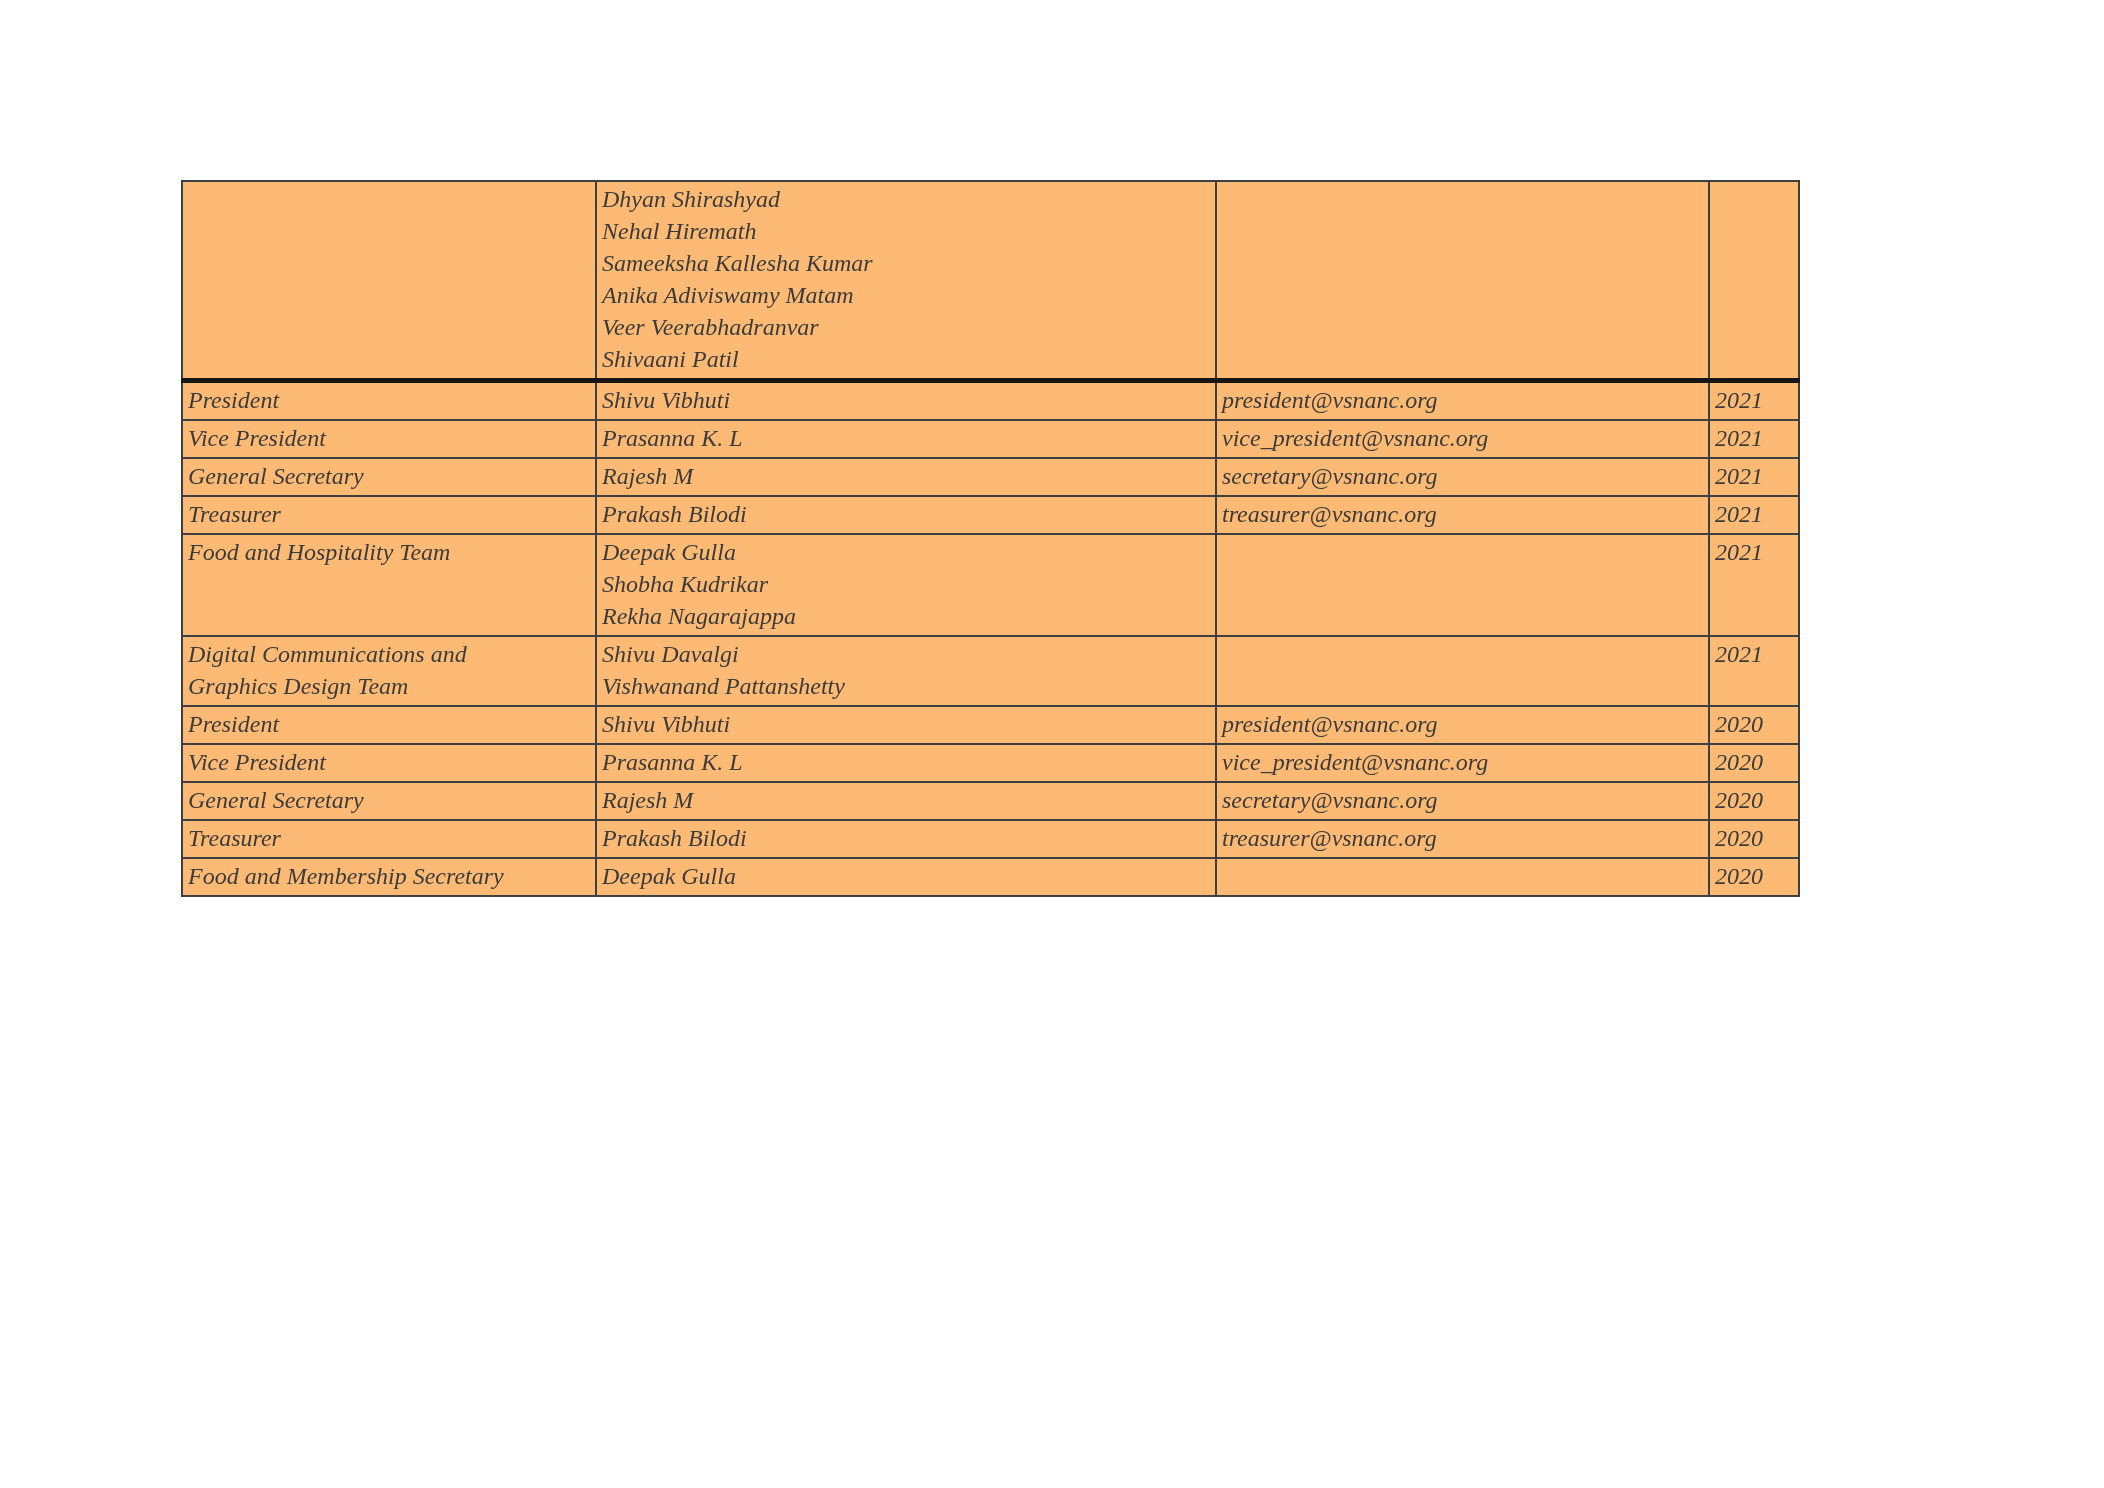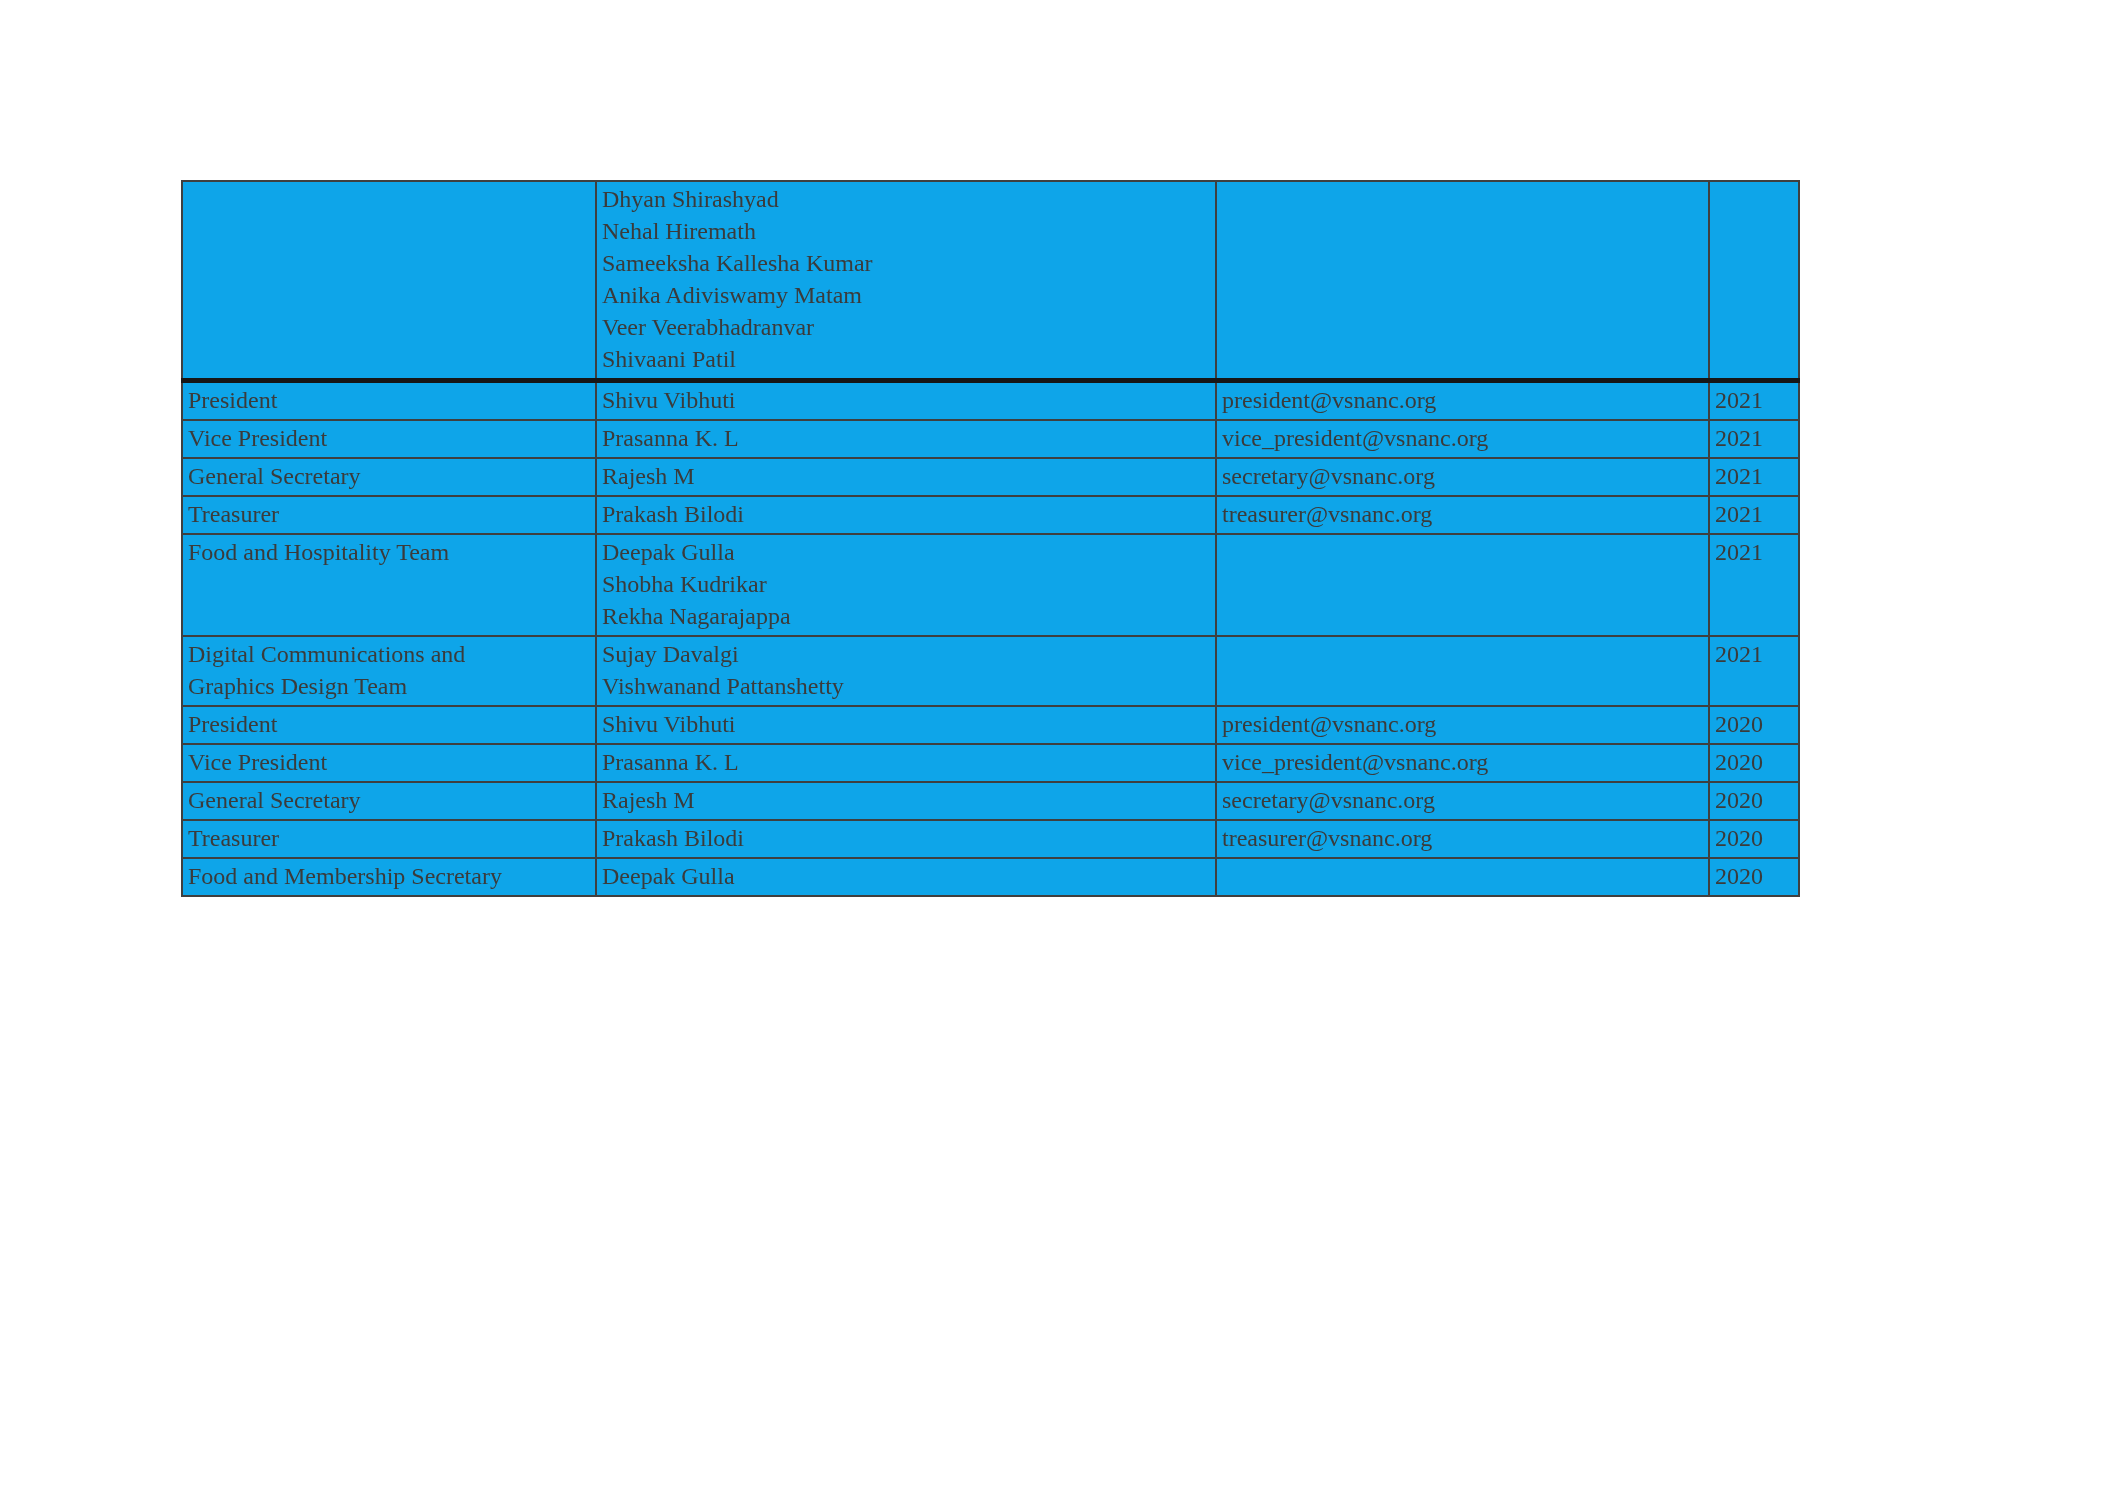--- a/index.html
+++ b/index.html
@@ -16,21 +16,22 @@
   .table-wrap {
     position: absolute;
     left: 181px;
     top: 180px;
     width: 1617px;
   }
   table.roster {
     border-collapse: collapse;
     table-layout: fixed;
     width: 100%;
-    background: #0ea5e9;
+    background: #fdba74;
+    font-style: italic;
   }
   table.roster td {
     border: 2px solid #3f3f3f;
     vertical-align: top;
     text-align: left;
     padding: 1px 5px 3px 5px;
     font-size: 24px;
     line-height: 32px;
     color: #3b3b3b;
     white-space: pre-line;
@@ -100,21 +101,21 @@
     <td></td>
     <td>2021</td>
   </tr>
 
 
 
 
   <tr>
     <td>Digital Communications and
 Graphics Design Team</td>
-    <td>Sujay Davalgi
+    <td>Shivu Davalgi
 Vishwanand Pattanshetty</td>
     <td></td>
     <td>2021</td>
   </tr>
 
 
   <tr>
     <td>President</td>
     <td>Shivu Vibhuti</td>
     <td>president@vsnanc.org</td>

